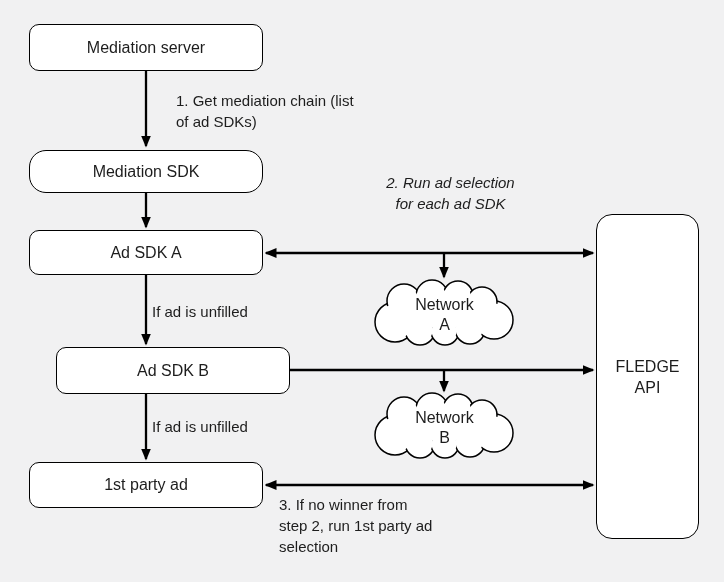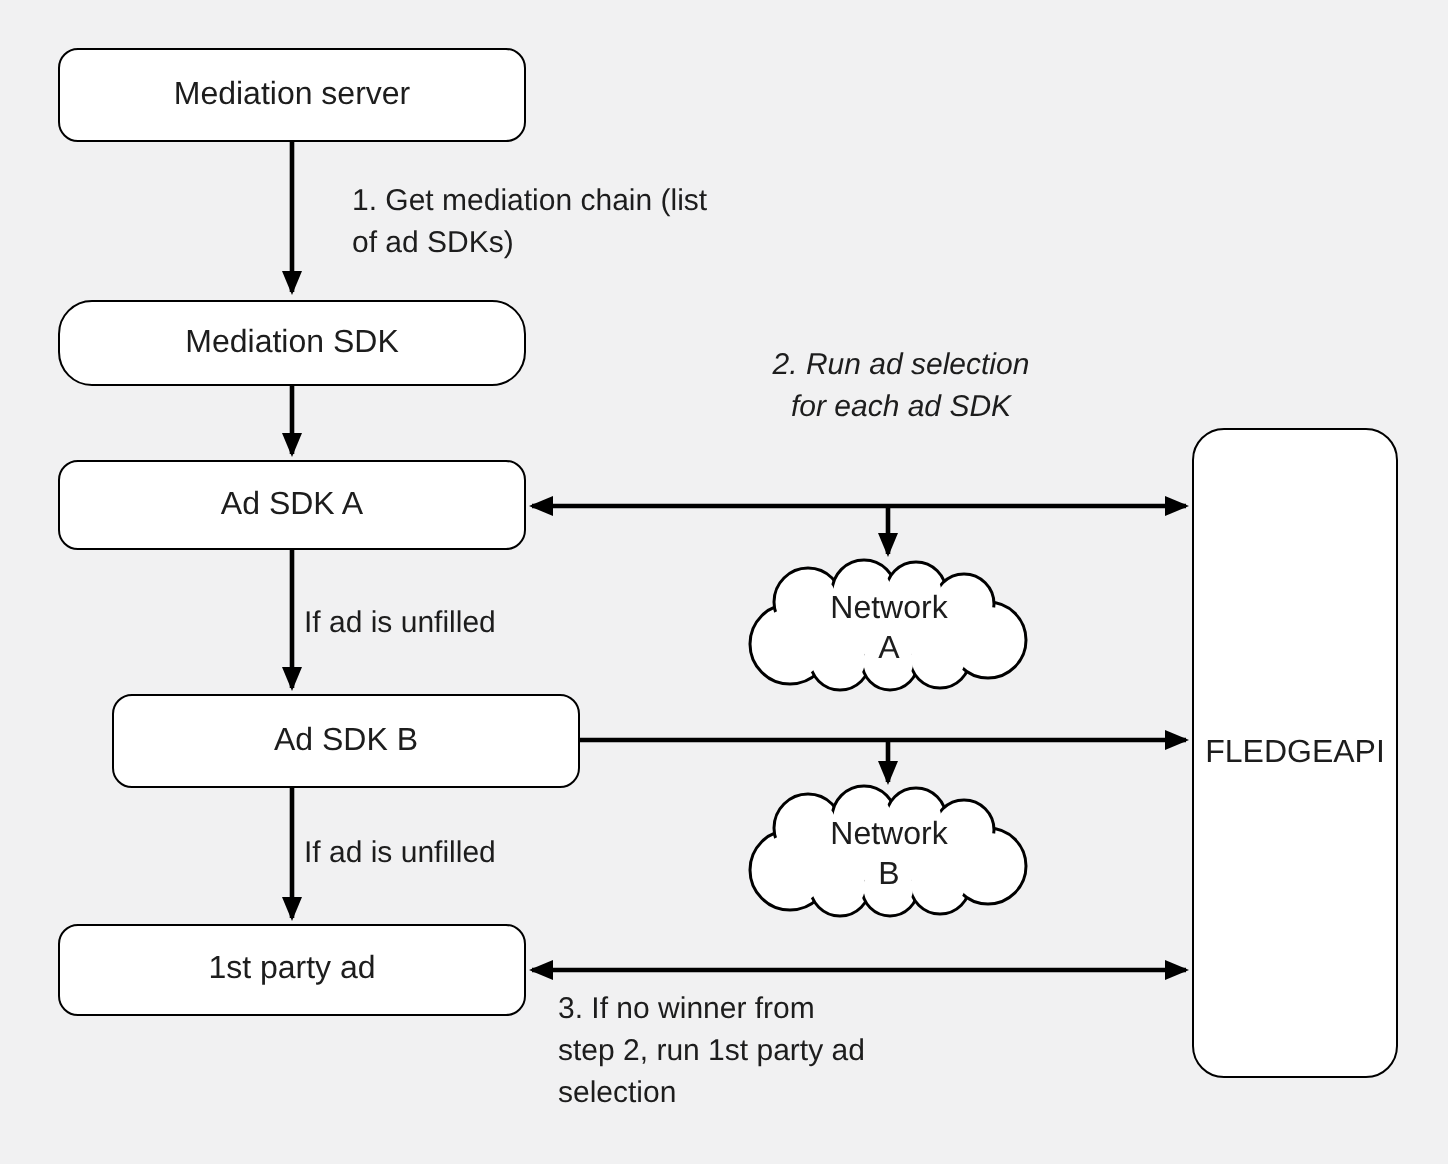--- a/index.html
+++ b/index.html
@@ -23,21 +23,21 @@
     background:#ffffff;
     border:1.5px solid #000;
     border-radius:10px;
     display:flex;align-items:center;justify-content:center;
     font-size:16px;
     color:#1d1d1d;
     text-align:center;
   }
   .fledge{
     border-radius:16px;
-    flex-direction:row;
+    flex-direction:column;
     line-height:21px;
   }
   .note{
     position:absolute;
     font-size:15px;
     line-height:21px;
     color:#1d1d1d;
     white-space:nowrap;
   }
   .cloud-label{

